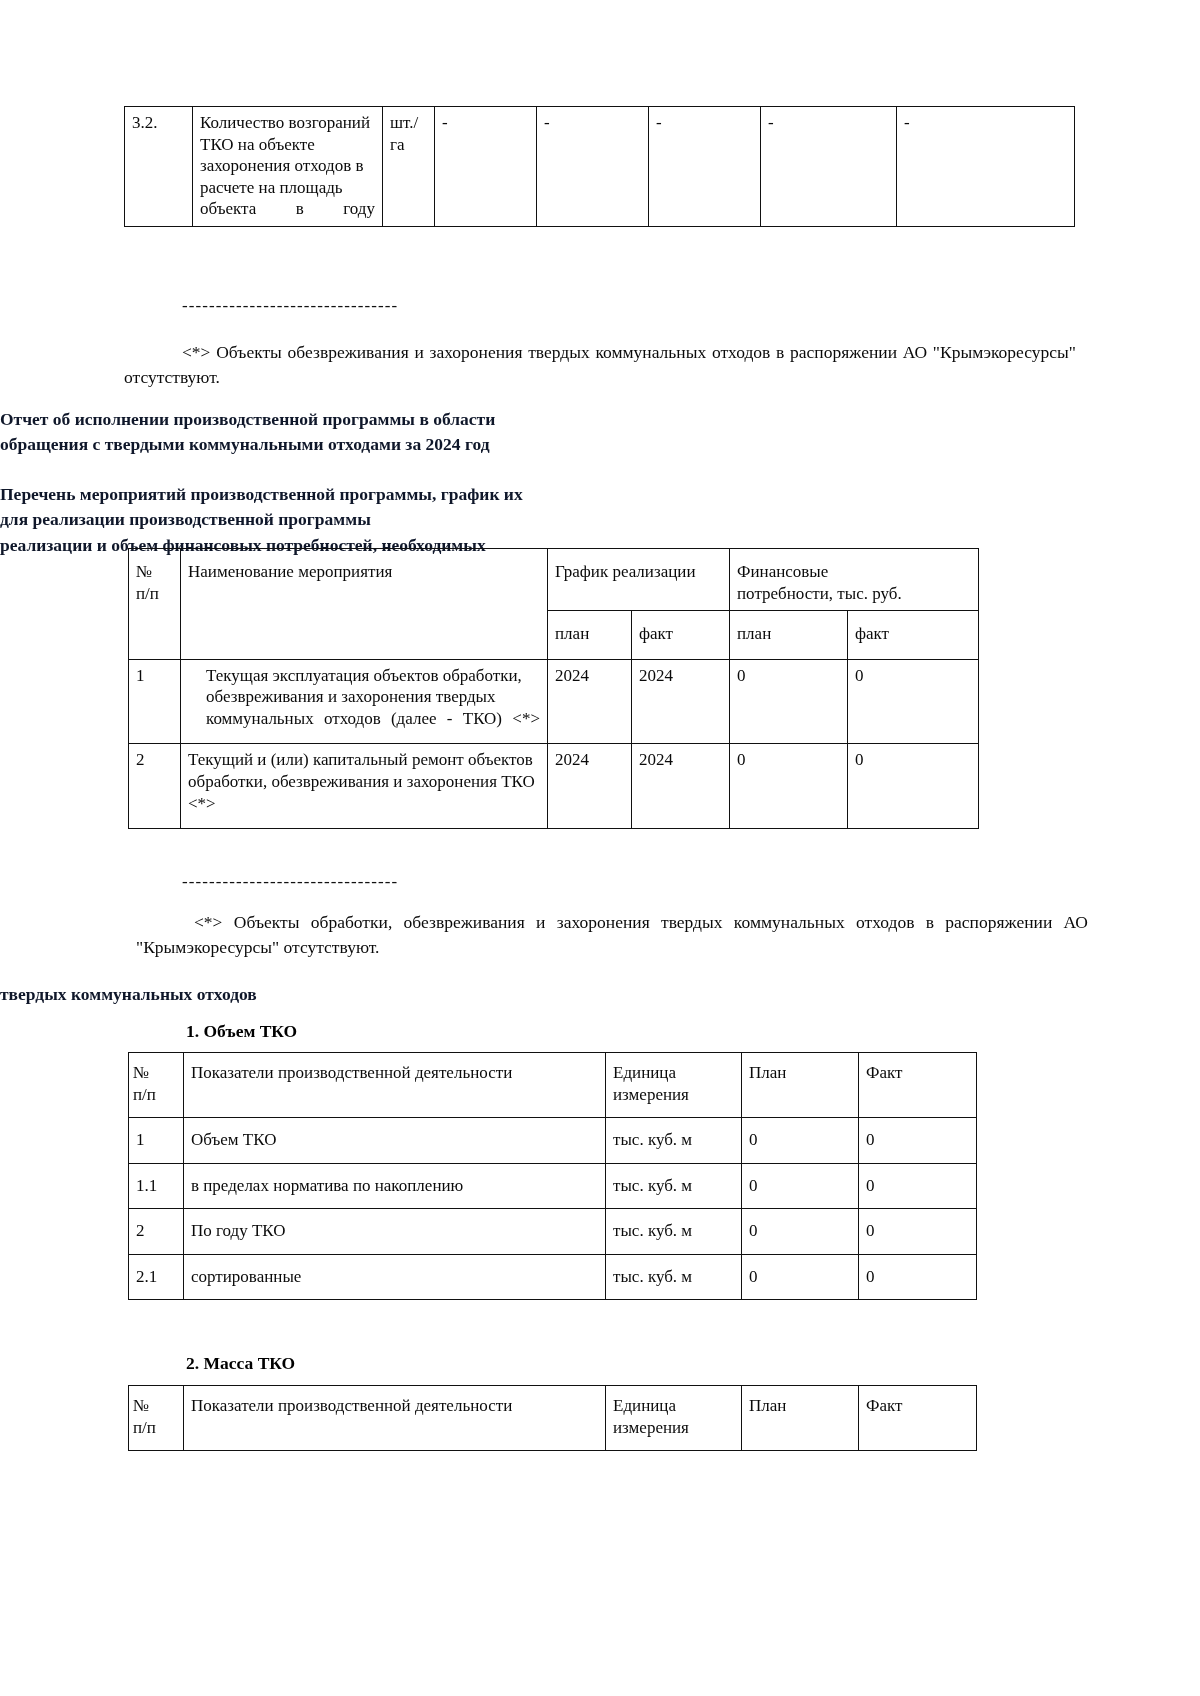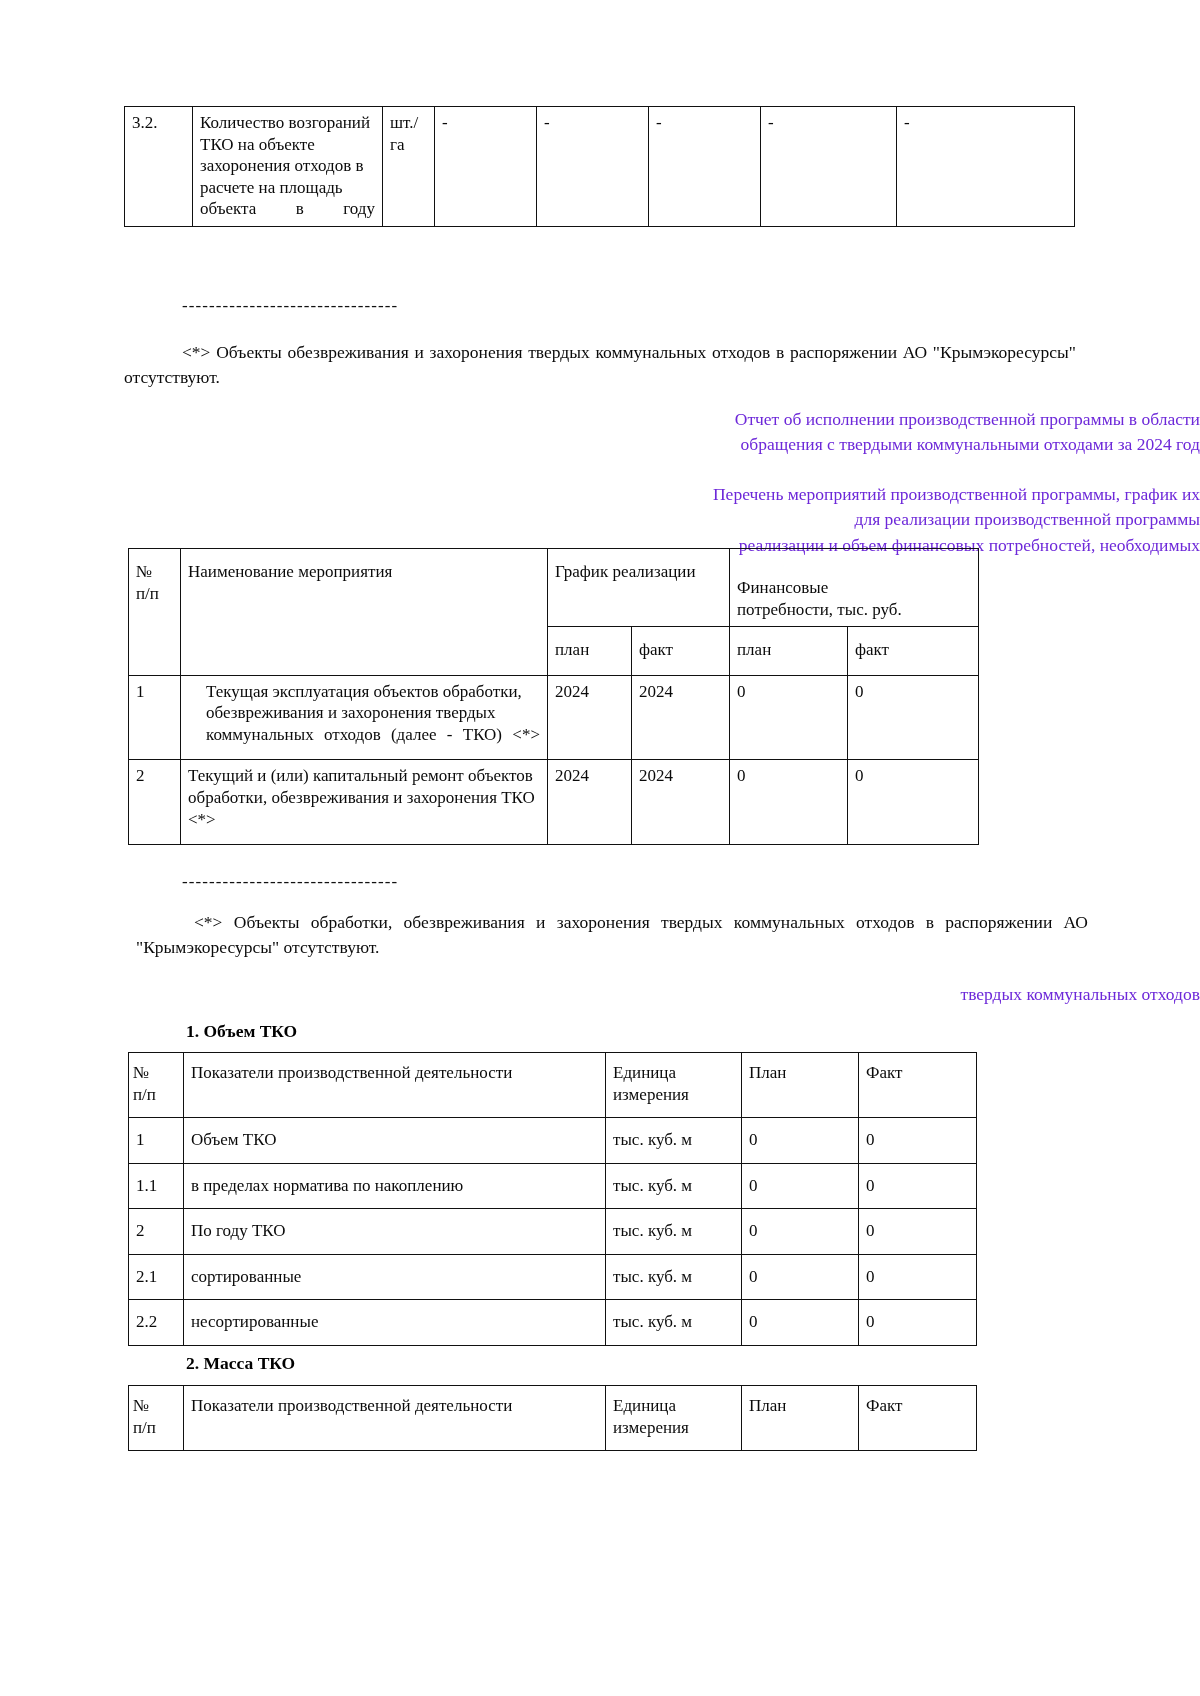--- a/index.html
+++ b/index.html
@@ -70,25 +70,25 @@
     line-height: 1.42;
     text-align: justify;
     color: #0a0a0a;
   }
 
   
   .heading {
     position: absolute;
     width: 100%;
     left: 0;
-    text-align: right;
-    font-weight: normal;
+    text-align: left;
+    font-weight: bold;
     font-size: 17.5px;
     line-height: 1.45;
-    color: #6d28d9;
+    color: #0f172a;
   }
   .subhead {
     position: absolute;
     font-weight: bold;
     font-size: 17.5px;
     color: #000;
     text-align: center;
   }
 
   
@@ -171,21 +171,21 @@
       <col style="width:131px">
     </colgroup>
     <thead>
       <tr>
         <td rowspan="2" class="c" style="padding-top:12px;">
           <div>№</div>
           <div>п/п</div>
         </td>
         <td rowspan="2" class="c" style="padding-top:12px;">Наименование мероприятия</td>
         <td colspan="2" class="c" style="padding-top:12px;">График реализации</td>
-        <td colspan="2" class="c" style="padding-top:28px;">
+        <td colspan="2" class="c" style="padding-top:12px;">
           <div>Финансовые</div>
           <div>потребности, тыс. руб.</div>
         </td>
       </tr>
       <tr>
         <td class="c" style="padding:12px 7px 14px;">план</td>
         <td class="c" style="padding:12px 7px 14px;">факт</td>
         <td class="c" style="padding:12px 7px 14px;">план</td>
         <td class="c" style="padding:12px 7px 14px;">факт</td>
       </tr>
@@ -268,27 +268,20 @@
         <td class="c" style="padding:11px 7px 12px;">0</td>
         <td class="c" style="padding:11px 7px 12px;">0</td>
       </tr>
       <tr>
         <td style="padding:11px 7px 12px;">2.1</td>
         <td style="padding:11px 7px 12px;">сортированные</td>
         <td class="c" style="padding:11px 7px 12px;">тыс. куб. м</td>
         <td class="c" style="padding:11px 7px 12px;">0</td>
         <td class="c" style="padding:11px 7px 12px;">0</td>
       </tr>
-      <tr>
-        <td style="padding:11px 7px 12px;">2.2</td>
-        <td style="padding:11px 7px 12px;">несортированные</td>
-        <td class="c" style="padding:11px 7px 12px;">тыс. куб. м</td>
-        <td class="c" style="padding:11px 7px 12px;">0</td>
-        <td class="c" style="padding:11px 7px 12px;">0</td>
-      </tr>
     </tbody>
   </table>
 
   <div class="subhead" style="left:186px; top:1353px;">2. Масса ТКО</div>
 
   <table class="doc tbl-mass">
     <colgroup>
       <col style="width:55px">
       <col style="width:422px">
       <col style="width:136px">

